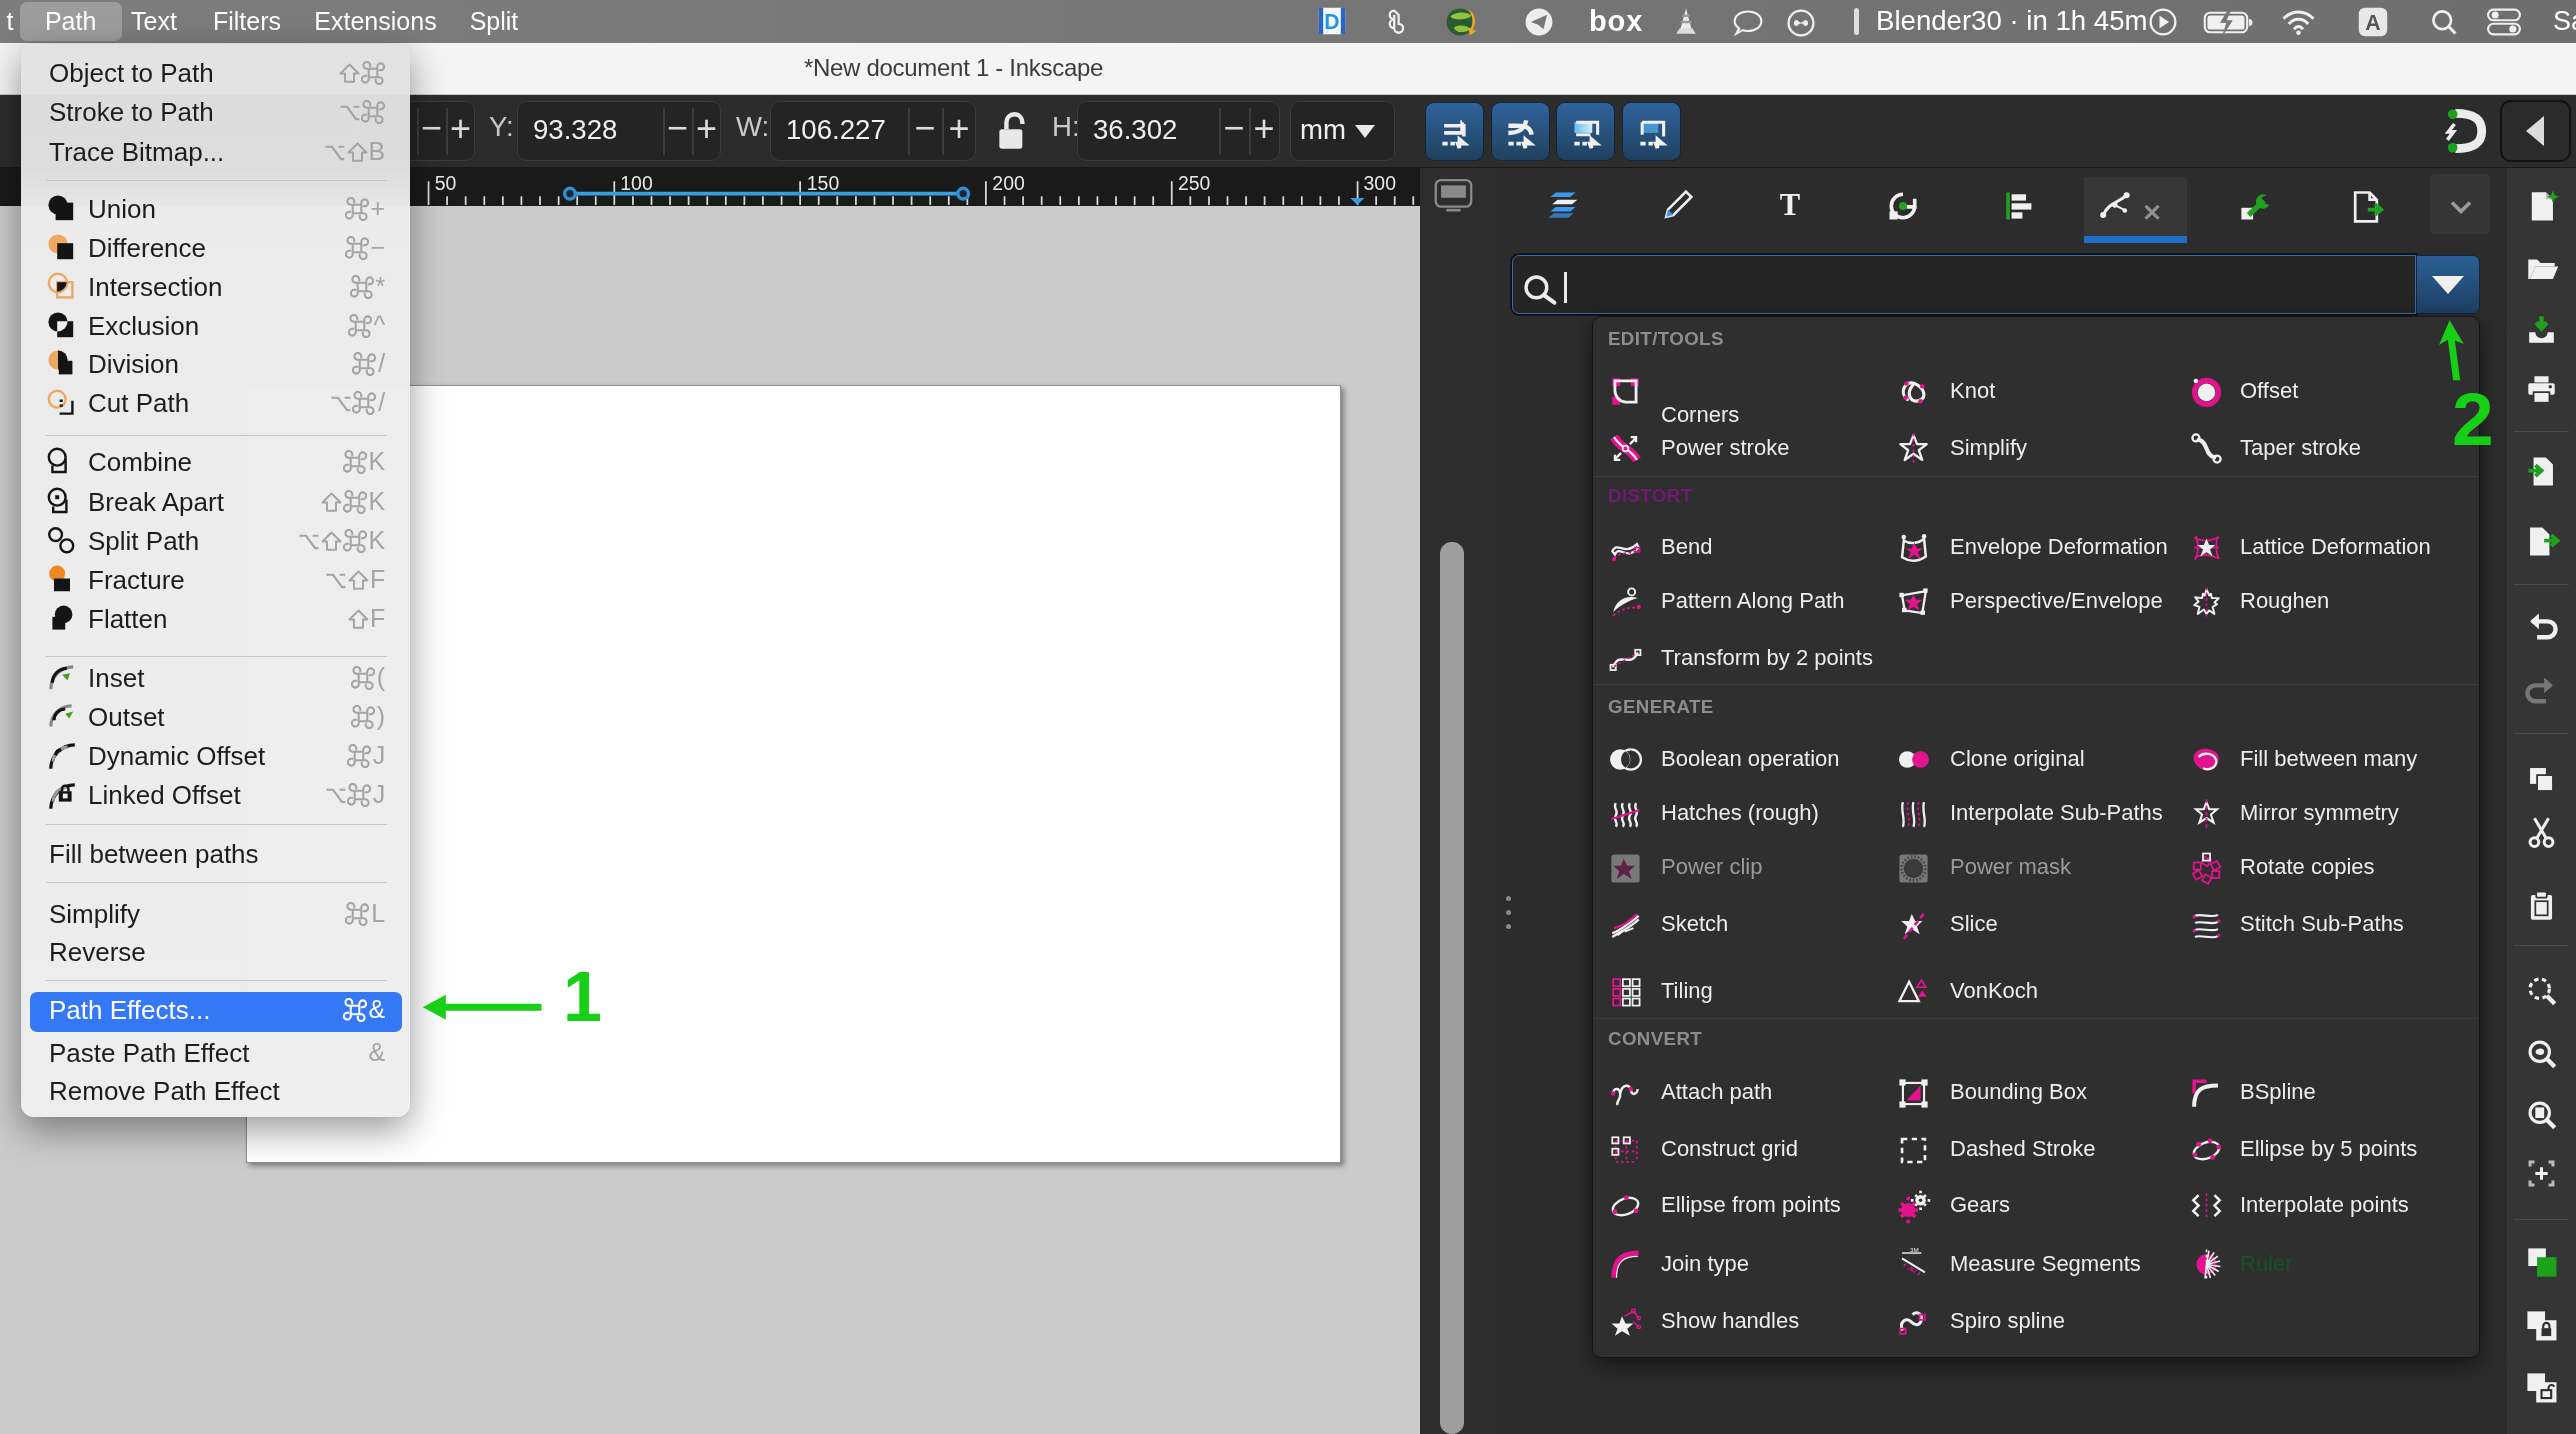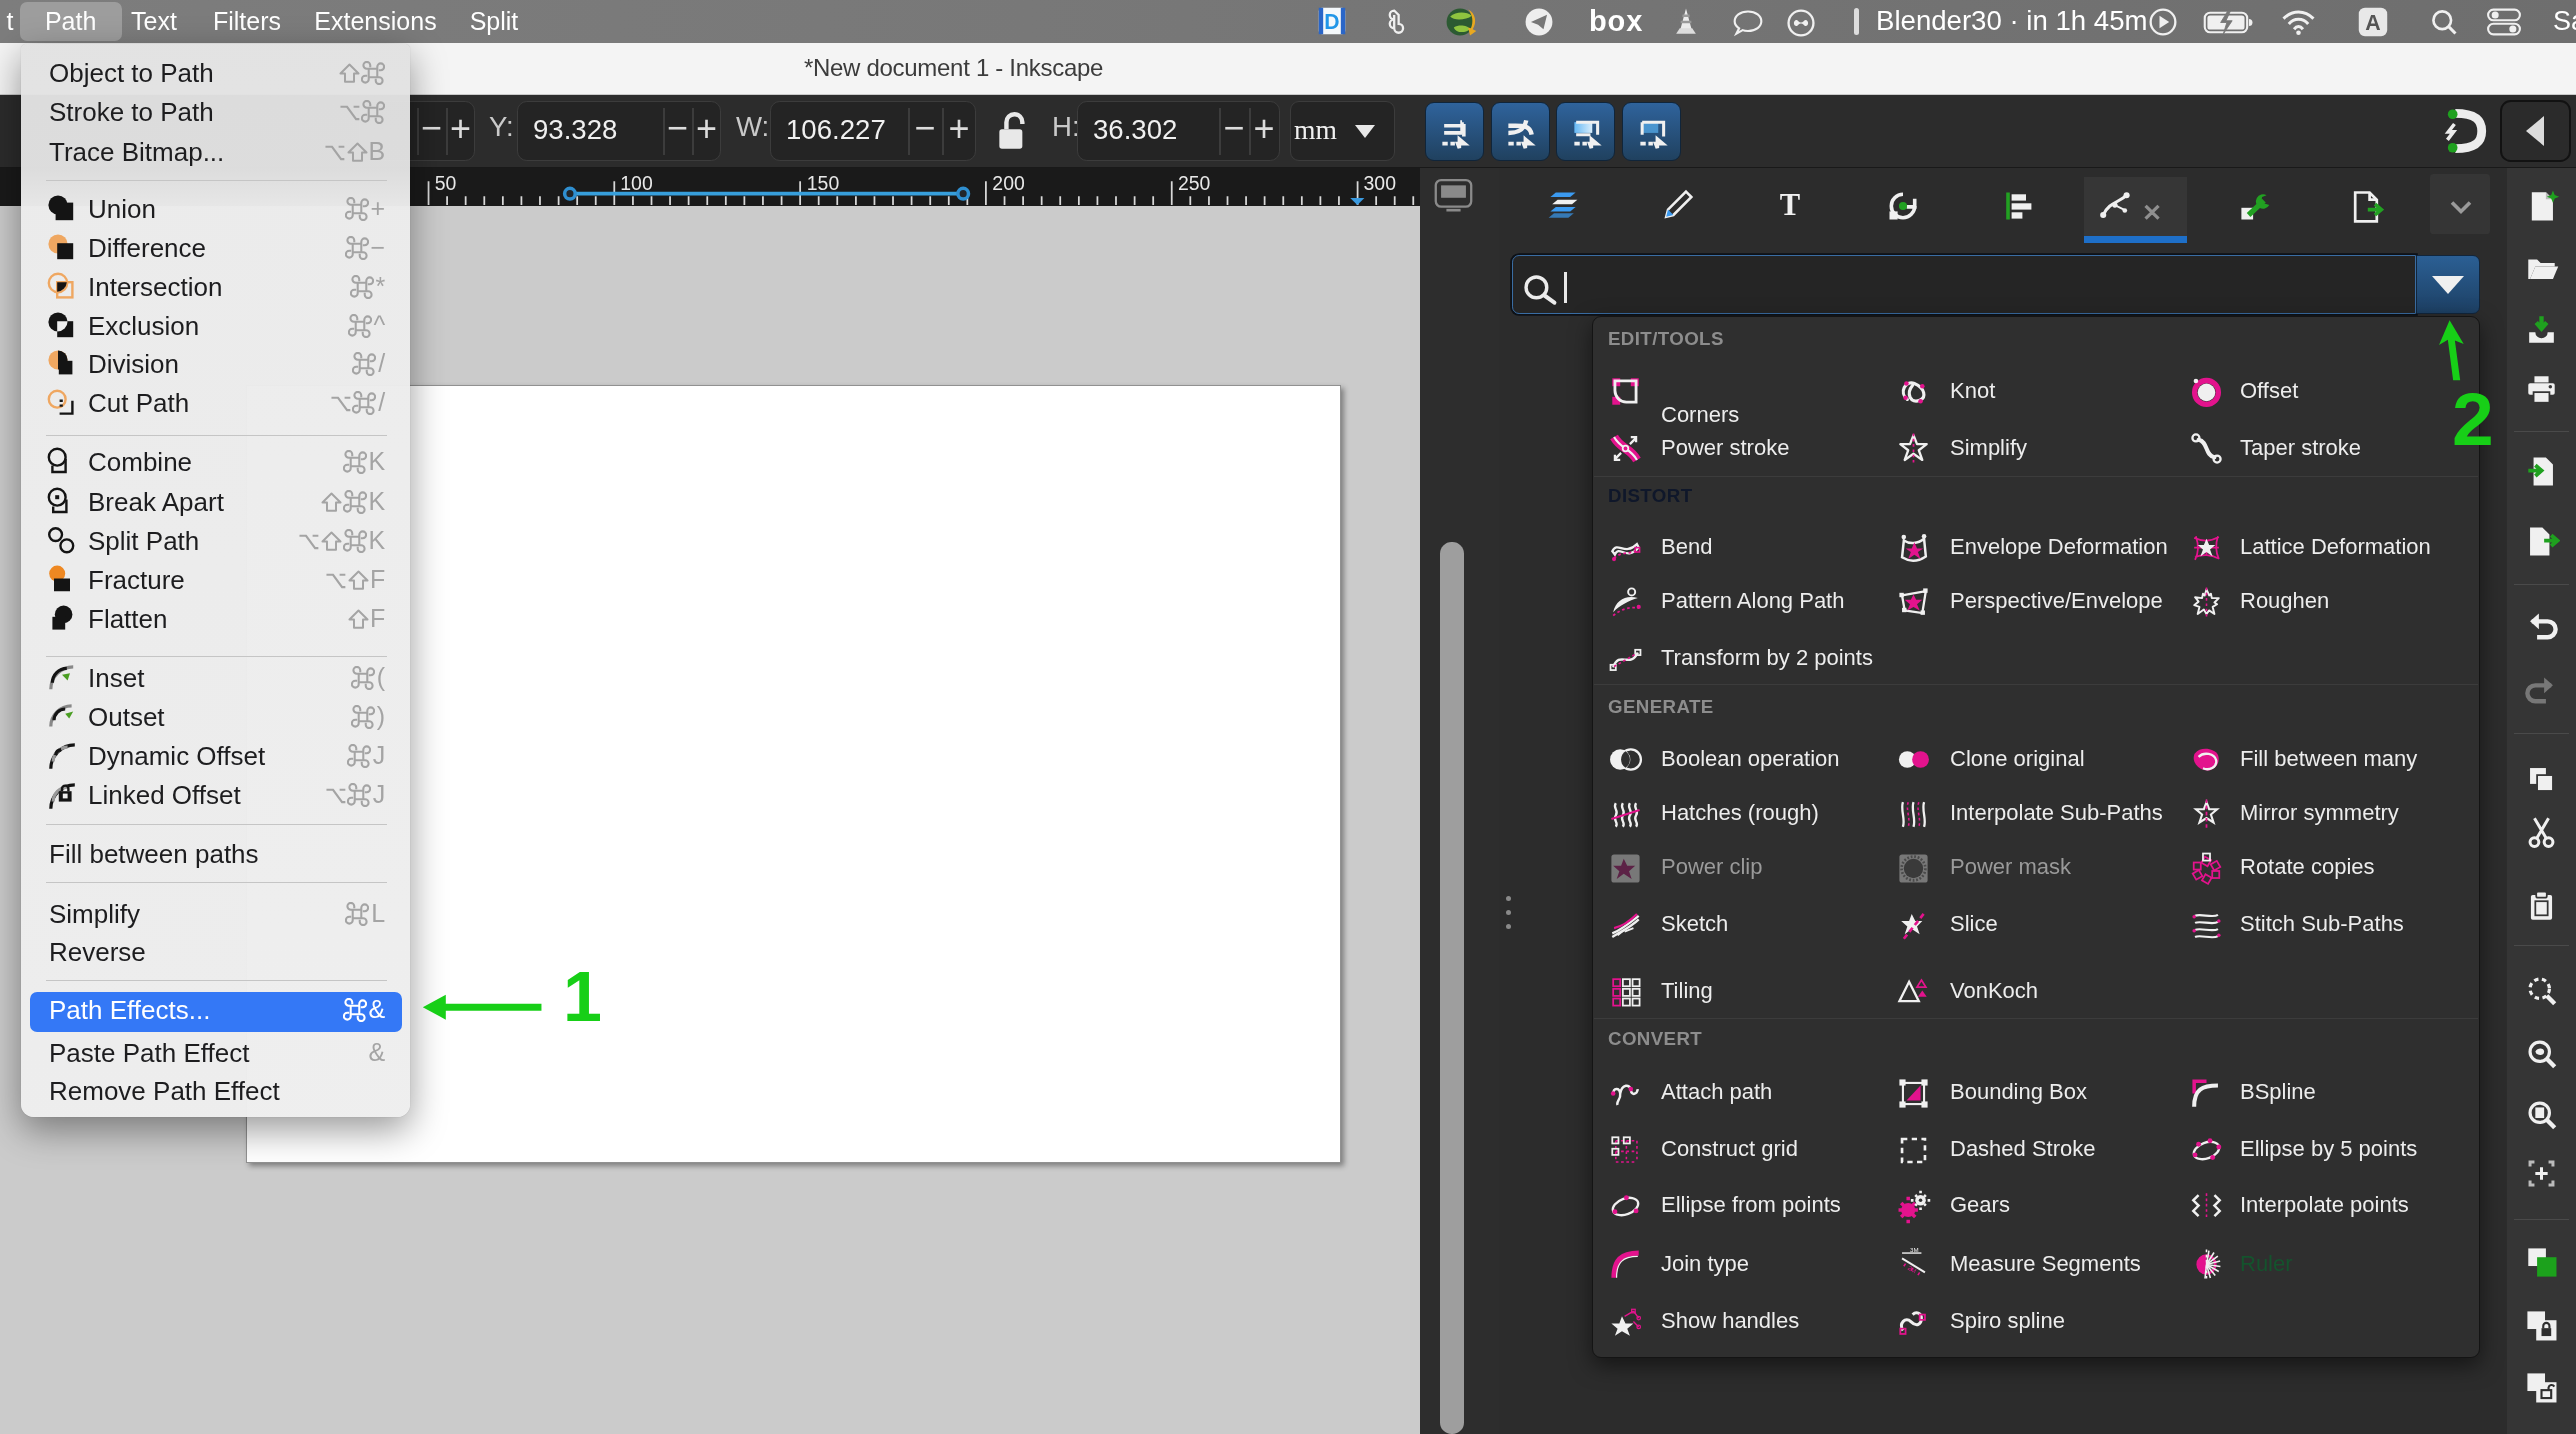--- a/index.html
+++ b/index.html
@@ -102,21 +102,21 @@
         <rect x="6" y="24" width="26" height="22" rx="3" fill="#e8e8e8"></rect>
         <path d="M14 24 v-8 a9 9 0 0 1 18 0 v2" fill="none" stroke="#e8e8e8" stroke-width="5"></path>
       </svg></div>
 <div style="position:absolute;left:1052px;top:111px;color:#c9c9c9;font-size:27.6px;">H:</div>
     <div style="background:#242424;border:1.8px solid #3c3c3c;border-radius:9.8px;position:absolute;top:101px;height:60px;left:1077px;width:203px;"></div>
     <div style="position:absolute;left:1077px;top:101px;width:141px;height:60px;color:#f0f0f0;font-size:27.6px;line-height:57px;padding-left:16px;">36.302</div>
     <div style="position:absolute;left:1219px;top:108px;width:1.8px;height:47px;background:#3c3c3c;"></div>
     <div style="position:absolute;left:1249px;top:108px;width:1.8px;height:47px;background:#3c3c3c;"></div>
     <div style="position:absolute;left:1219px;top:101px;width:30px;height:60px;color:#dcdcdc;font-size:36px;line-height:53px;text-align:center;">−</div>
     <div style="position:absolute;left:1249px;top:101px;width:30px;height:60px;color:#dcdcdc;font-size:36px;line-height:55px;text-align:center;">+</div>
-<div style="background:#242424;border:1.8px solid #3c3c3c;border-radius:9px;position:absolute;top:101px;height:60px;left:1290px;width:105px;color:#f0f0f0;font-size:27.6px;line-height:55px;padding-left:3px;font-family:Liberation Serif, serif;">mm</div>
+<div style="background:#242424;border:1.8px solid #3c3c3c;border-radius:9px;position:absolute;top:101px;height:60px;left:1290px;width:105px;color:#f0f0f0;font-size:27.6px;line-height:55px;padding-left:9px;">mm</div>
 <div style="position:absolute;left:1355px;top:125px;width:0;height:0;border-left:10.7px solid transparent;border-right:10.7px solid transparent;border-top:13.3px solid #e8e8e8;"></div>
 <div style="position:absolute;left:1425px;top:102px;width:59px;height:59px;border-radius:9px;background:linear-gradient(180deg,#2f639c,#20415f);border:1.8px solid #10253a;"></div>
 <div class="abs" style="left:1437px;top:115px"><svg width="34" height="34" viewBox="0 0 38 38" style="">
         <defs>
           <linearGradient id="bg3" x1="0" y1="0" x2="1" y2="0">
             <stop offset="0" stop-color="#66b8f4"></stop>
             <stop offset="1" stop-color="#d9eefc"></stop>
           </linearGradient>
         </defs>
         <path d="M8 20 H28 M28 20 V8 M28 8 l-2 0" fill="none" stroke="#f0f0f0" stroke-width="4"></path>
@@ -283,21 +283,21 @@
         <path d="M21 4 V38" stroke="#e3138d" stroke-width="2" stroke-dasharray="3 3"></path>
       </svg></div>
     <div style="position:absolute;left:1950px;top:435px;color:#ededed;font-size:22px;">Simplify</div>
     <div class="abs" style="left:2188px;top:430px"><svg width="37" height="37" viewBox="0 0 42 42" style="">
         <path d="M12 11 C23 13 19 29 30 31" fill="none" stroke="#f0f0f0" stroke-width="4.6" stroke-linecap="round"></path>
         <circle cx="9" cy="9" r="4" fill="none" stroke="#f0f0f0" stroke-width="2.6"></circle>
         <circle cx="33" cy="33" r="4" fill="none" stroke="#f0f0f0" stroke-width="2.6"></circle>
       </svg></div>
     <div style="position:absolute;left:2240px;top:435px;color:#ededed;font-size:22px;">Taper stroke</div>
 <div style="position:absolute;left:1594px;top:476px;width:884px;height:0.9px;background:#3c3c3c;"></div>
-<div style="position:absolute;left:1608px;top:485px;color:#0f172a;font-size:18.7px;font-weight:bold;letter-spacing:0.4px;text-align:center;">DISTORT</div>
+<div style="position:absolute;left:1608px;top:485px;color:#701a75;font-size:18.7px;font-weight:bold;letter-spacing:0.4px;text-align:center;">DISTORT</div>
 <div class="abs" style="left:1607px;top:530px"><svg width="37" height="37" viewBox="0 0 42 42" style="">
         <path d="M6 24 C12 12 20 30 34 16 L36 20 C22 36 14 16 9 28 Z" fill="none" stroke="#f0f0f0" stroke-width="2.6"></path>
         <path d="M8 32 C16 24 26 28 35 23" fill="none" stroke="#e3138d" stroke-width="2" stroke-dasharray="3 3"></path>
         <circle cx="8" cy="33" r="2.4" fill="#e3138d"></circle>
         <rect x="32" y="20" width="5" height="5" fill="none" stroke="#e3138d" stroke-width="1.8"></rect>
       </svg></div>
     <div style="position:absolute;left:1661px;top:534px;color:#ededed;font-size:22px;">Bend</div>
     <div class="abs" style="left:1895px;top:530px"><svg width="37" height="37" viewBox="0 0 42 42" style="">
         <path d="M10 12 C16 16 26 16 33 10 L35 30 C26 36 16 36 8 31 Z" fill="none" stroke="#f0f0f0" stroke-width="2.8"></path>
         <path d="M22 14 L25 21 L32 21 L26 25 L29 33 L22 28 L15 33 L18 25 L12 21 L19 21 Z" fill="#e3138d"></path>

